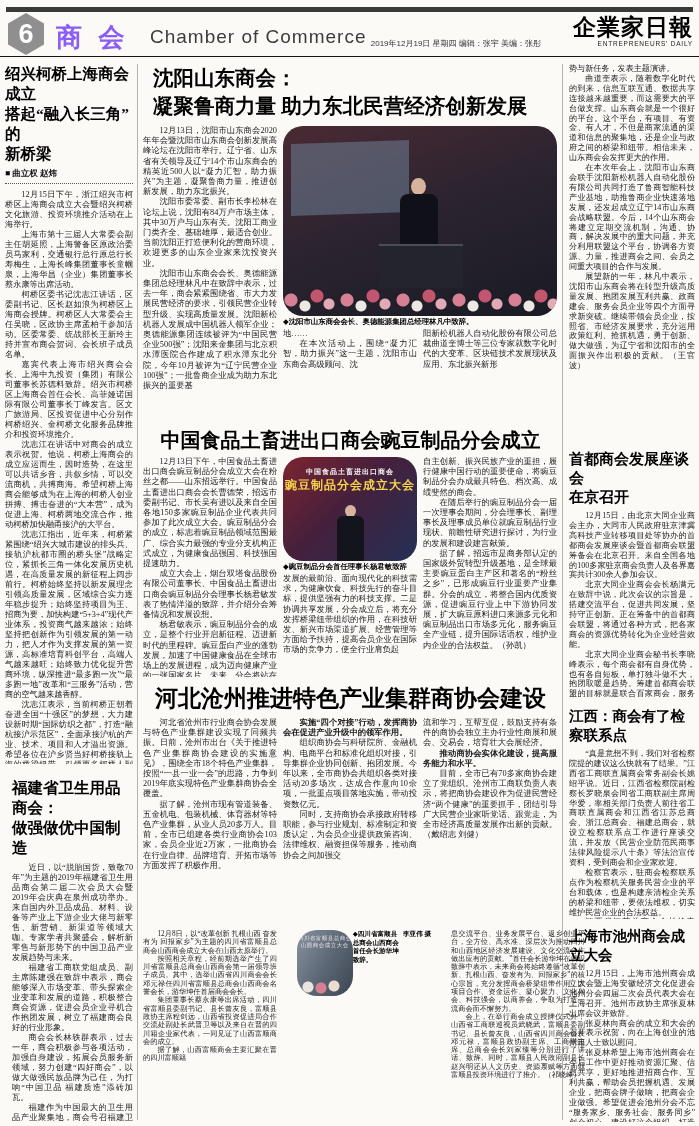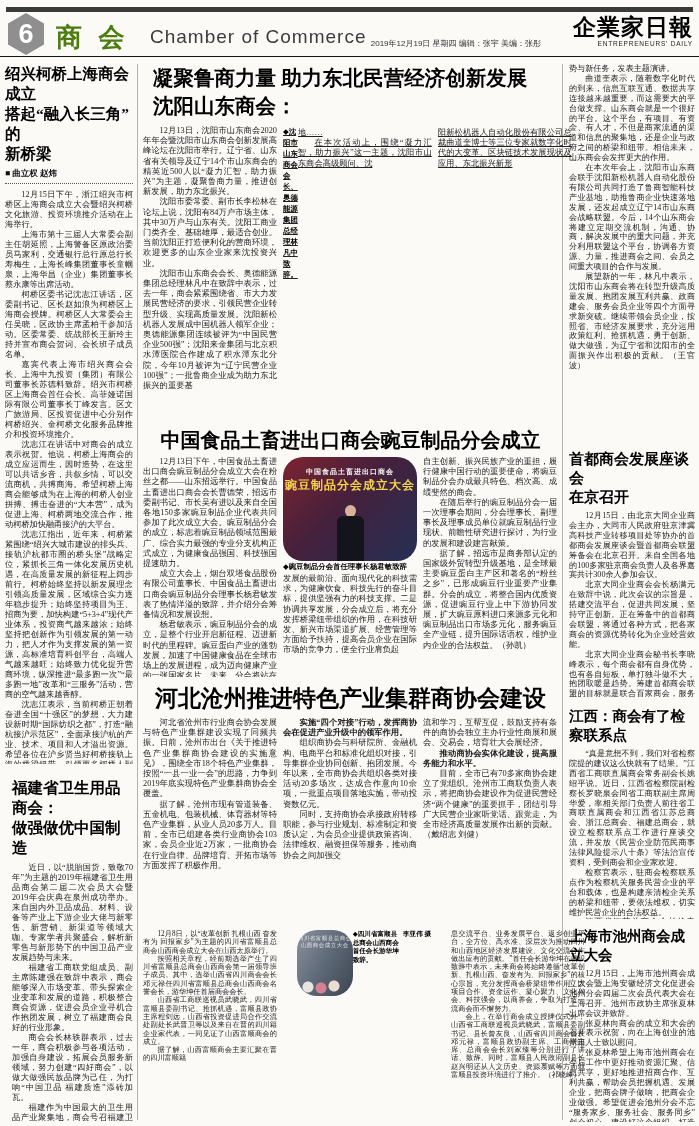--- a/index.html
+++ b/index.html
@@ -5,21 +5,21 @@
   html,body{margin:0;padding:0;background:#e8e6e1;}
   #page{position:relative;width:699px;height:1126px;background:#fbfaf7;overflow:hidden;
         font-family:"Liberation Serif","DejaVu Serif",serif;color:#222;}
   
   #hdr{position:absolute;left:0;top:0;width:699px;height:58px;}
   .topbar{position:absolute;left:6px;right:6px;top:7px;height:5px;background:#3a3a3a;}
   .hex{position:absolute;left:8px;top:13px;width:36px;height:42px;background:#8f8f8f;
        clip-path:polygon(50% 0,100% 25%,100% 75%,50% 100%,0 75%,0 25%);
        display:flex;align-items:center;justify-content:center;
        color:#fff;font-weight:bold;font-size:27px;font-family:"Liberation Sans",sans-serif;}
-  .secttl{position:absolute;left:56px;top:20px;font-size:26px;font-weight:900;letter-spacing:5px;color:#4d7c0f;}
+  .secttl{position:absolute;left:56px;top:20px;font-size:26px;font-weight:900;letter-spacing:5px;color:#8b5cf6;}
   .sectt-en{position:absolute;left:150px;top:26px;font-size:19px;color:#3c3c3c;
             font-family:"Liberation Sans",sans-serif;letter-spacing:1px;}
   .dateline{position:absolute;right:158px;top:38px;font-size:8px;color:#333;
             font-family:"Liberation Sans",sans-serif;}
   .brand{position:absolute;right:6px;top:16px;width:148px;text-align:right;}
   .brand-cn{font-size:23px;font-weight:900;color:#000;letter-spacing:1px;line-height:24px;}
   .brand-en{font-size:6.5px;color:#222;letter-spacing:.8px;font-family:"Liberation Sans",sans-serif;}
   .hdr-rule{position:absolute;left:0;right:0;top:56px;border-top:1.5px solid #151515;}
   
   .vrule{position:absolute;top:64px;bottom:6px;width:1px;background:#b5b2ac;}
@@ -37,21 +37,21 @@
   .l2-body{margin-top:5px;font-size:8.2px;line-height:10px;flex:1;}
   .l-gap{height:14px;}
   
   #main{position:absolute;left:143px;top:64px;width:415px;height:1058px;}
   .m-row{display:flex;gap:6px;}
   .mcol{width:134px;flex:0 0 134px;font-size:8.3px;line-height:10.2px;}
   #sy-title{padding-left:10px;margin-bottom:6px;}
   #sy-title .ln{font-size:20.5px;font-weight:900;line-height:28px;color:#000;}
   #sy-row{height:294px;}
   #sy-col1{height:294px;}
-  .sy-stack{width:274px;flex:0 0 274px;display:flex;text-decoration:underline;}
+  .sy-stack{width:274px;flex:0 0 274px;display:flex;flex-direction:column;}
   .caption{font-size:7.4px;font-weight:bold;line-height:11px;color:#000;}
   .sy-sub{display:flex;gap:6px;margin-top:2px;height:80px;}
   .sy-sub .scol{width:134px;font-size:8.3px;line-height:10.2px;overflow:hidden;}
   .mid-title{text-align:center;font-weight:900;color:#000;margin:8px 0 5px 0;}
   #wd-title{font-size:20px;line-height:24px;}
   #wd-row{height:220px;}
   .wd-stack{width:134px;flex:0 0 134px;display:flex;flex-direction:column;}
   #cz-title{font-size:23px;line-height:28px;}
   #cz-row{height:212px;}
   #fs-title{font-size:21px;line-height:25px;margin-bottom:4px;}
@@ -154,22 +154,22 @@
           <p class="para">商会会长林轶群表示，过去一年，商会积极参与各项活动，加强自身建设，拓展会员服务新领域，努力创建“四好商会”，以做大做强民族品牌为己任，为打响“中国卫品 福建质造”添砖加瓦。</p>
           <p class="para">福建作为中国最大的卫生用品产业聚集地，商会号召福建卫品人以“国货强，则中国强”为己任，争当高质量赶超的主力军，为推动中国卫品产业做大做强、跨越发展做出贡献。（康伟强）</p>
         </div>
     </div>
   </div>
 
   <div id="main">
 
     <div>
       <div id="sy-title">
+        <div class="ln">沈阳山东商会：</div>
         <div class="ln">凝聚鲁商力量 助力东北民营经济创新发展</div>
-        <div class="ln">沈阳山东商会：</div>
       </div>
       <div class="m-row" id="sy-row">
         <div class="mcol colbox" id="sy-col1">
             <p class="para">12月13日，沈阳市山东商会2020年年会暨沈阳市山东商会创新发展高峰论坛在沈阳市举行。辽宁省、山东省有关领导及辽宁14个市山东商会的精英近500人以“凝力汇智，助力振兴”为主题，凝聚鲁商力量，推进创新发展，助力东北振兴。</p>
             <p class="para">沈阳市委常委、副市长李松林在论坛上说，沈阳有84万户市场主体，其中30万户与山东有关。沈阳工商业门类齐全、基础雄厚，最适合创业。当前沈阳正打造便利化的营商环境，欢迎更多的山东企业家来沈投资兴业。</p>
             <p class="para">沈阳市山东商会会长、奥德能源集团总经理林凡中在致辞中表示，过去一年，商会紧紧围绕省、市大力发展民营经济的要求，引领民营企业转型升级、实现高质量发展。沈阳新松机器人发展成中国机器人领军企业；奥德能源集团连续被评为“中国民营企业500强”；沈阳来金集团与北京积水潭医院合作建成了积水潭东北分院，今年10月被评为“辽宁民营企业100强”；一批鲁商企业成为助力东北振兴的重要基</p>
           </div>
         <div class="sy-stack">
           <div class="ph" id="photo-sy">
             <div class="p1-screen"></div>
@@ -238,21 +238,21 @@
             <p class="para">目前，全市已有70多家商协会建立了党组织。沧州市工商联负责人表示，将把商协会建设作为促进民营经济“两个健康”的重要抓手，团结引导广大民营企业家听党话、跟党走，为全市经济高质量发展作出新的贡献。（戴绍志 刘健）</p>
           </div>
       </div>
     </div>
 
     <div>
       <div class="m-row" id="fs-row">
         <div class="mcol colbox">
             <p class="para">12月8日，以“改革创新 扎根山西 奋发有为 回报家乡”为主题的四川省富顺县总商会山西商会成立大会在山西太原举行。</p>
             <p class="para">按照相关章程，经前期选举产生了四川省富顺县总商会山西商会第一届领导班子成员。其中，选举山西省四川商会会长邓元禄任四川省富顺县总商会山西商会名誉会长，游华坤任首届商会会长。</p>
-            <p class="para">山西省工商联巡视员武晓武，四川省富顺县委副书记、抢抓机遇，富顺县政协主席程剑远，山西省投资促进局合作交流处副处长武晋卫等以及来自在晋的四川籍企业家代表，一同见证了山西富顺商会的成立。</p>
+            <p class="para">集团董事长蔡永康等出席活动，四川省富顺县委副书记、县长曾友良，富顺县政协主席程剑远，山西省投资促进局合作交流处副处长武晋卫等以及来自在晋的四川籍企业家代表，一同见证了山西富顺商会的成立。</p>
             <p class="para">据了解，山西富顺商会主要汇聚在晋的四川富顺籍</p>
           </div>
         <div class="fs-stack">
           <div class="ph" id="photo-fs">
             <div class="p3-banner">四川省富顺县总商会山西商会成立大会</div>
             <div class="p3-head"></div>
             <div class="p3-body"></div>
             <div class="p3-flower"></div>
           </div>
           <div class="caption-s cap-credit">

